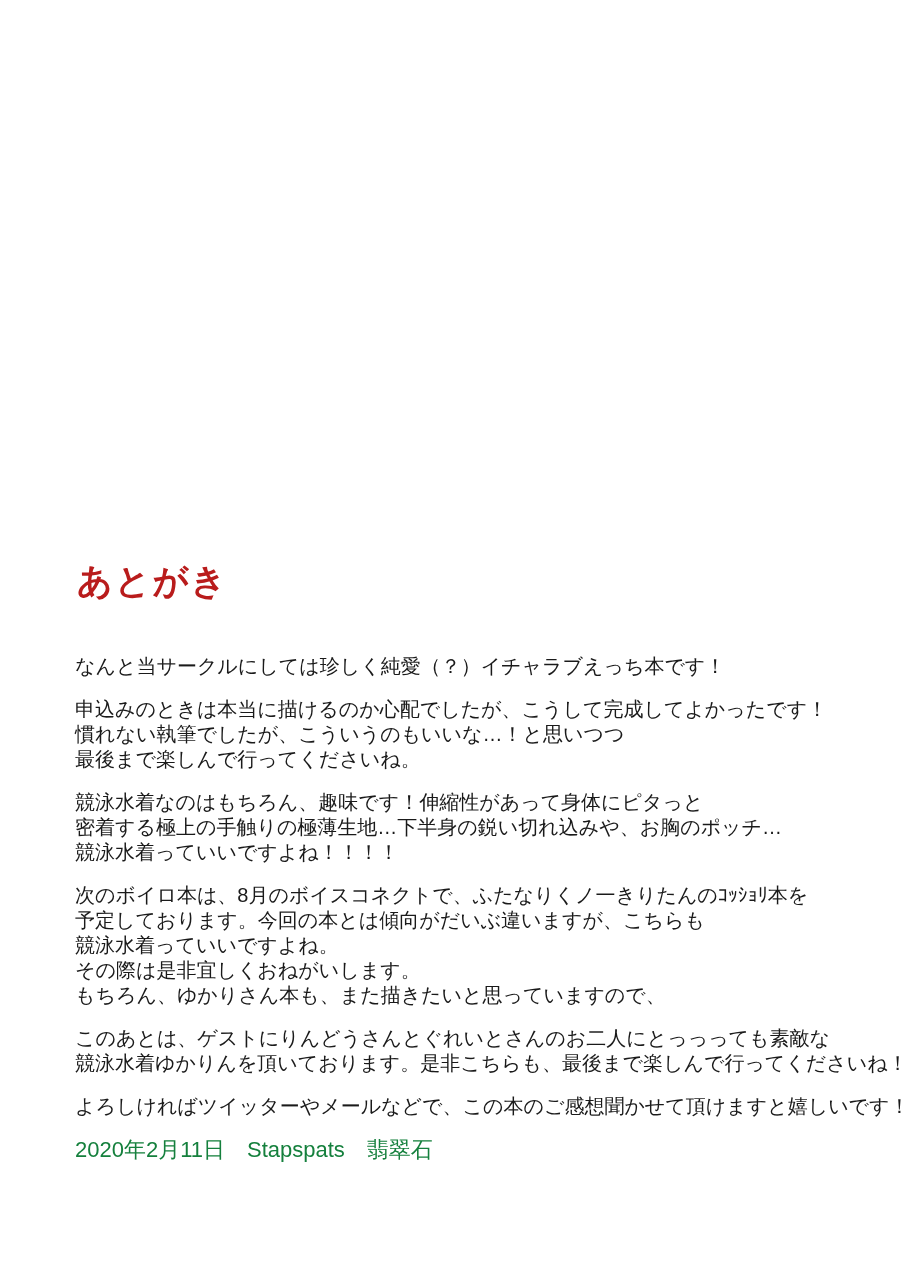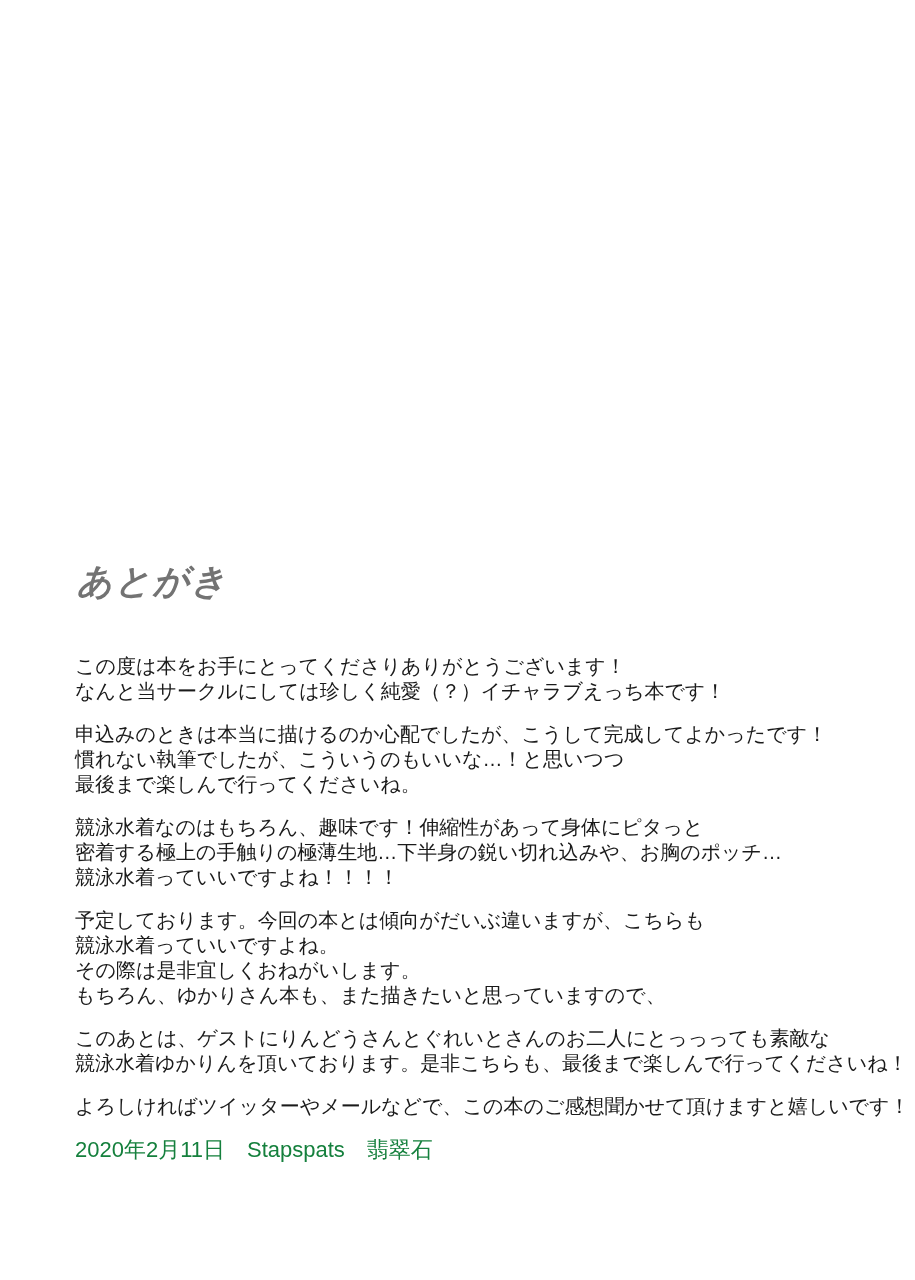--- a/index.html
+++ b/index.html
@@ -16,23 +16,22 @@
     font-family: "Liberation Sans", sans-serif;
   }
   .title {
     position: absolute;
     left: 77px;
     top: 558px;
     margin: 0;
     font-size: 35px;
     font-weight: 900;
     letter-spacing: 2px;
-    color: #737373;
+    color: #b91c1c;
     font-family: "DejaVu Sans", sans-serif;
-    font-style: italic;
   }
   .body {
     position: absolute;
     left: 75px;
     top: 654px;
     width: 805px;
     color: #1a1a1a;
     font-size: 20px;
     line-height: 25px;
   }
@@ -52,37 +51,37 @@
 </head>
 <body>
 
 <div class="page">
 
   <h1 class="title">あとがき</h1>
 
   <div class="body">
 
     <p>
-      <span class="line">この度は本をお手にとってくださりありがとうございます！</span>
       <span class="line">なんと当サークルにしては珍しく純愛（？）イチャラブえっち本です！</span>
     </p>
 
     <p>
       <span class="line">申込みのときは本当に描けるのか心配でしたが、こうして完成してよかったです！</span>
       <span class="line">慣れない執筆でしたが、こういうのもいいな…！と思いつつ</span>
       <span class="line">最後まで楽しんで行ってくださいね。</span>
     </p>
 
     <p>
       <span class="line">競泳水着なのはもちろん、趣味です！伸縮性があって身体にピタっと</span>
       <span class="line">密着する極上の手触りの極薄生地…下半身の鋭い切れ込みや、お胸のポッチ…</span>
       <span class="line">競泳水着っていいですよね！！！！</span>
     </p>
 
     <p>
+      <span class="line">次のボイロ本は、8月のボイスコネクトで、ふたなりくノ一きりたんのｺｯｼｮﾘ本を</span>
       <span class="line">予定しております。今回の本とは傾向がだいぶ違いますが、こちらも</span>
       <span class="line">競泳水着っていいですよね。</span>
       <span class="line">その際は是非宜しくおねがいします。</span>
       <span class="line">もちろん、ゆかりさん本も、また描きたいと思っていますので、</span>
     </p>
 
     <p>
       <span class="line">このあとは、ゲストにりんどうさんとぐれいとさんのお二人にとっっっても素敵な</span>
       <span class="line">競泳水着ゆかりんを頂いております。是非こちらも、最後まで楽しんで行ってくださいね！</span>
     </p>

